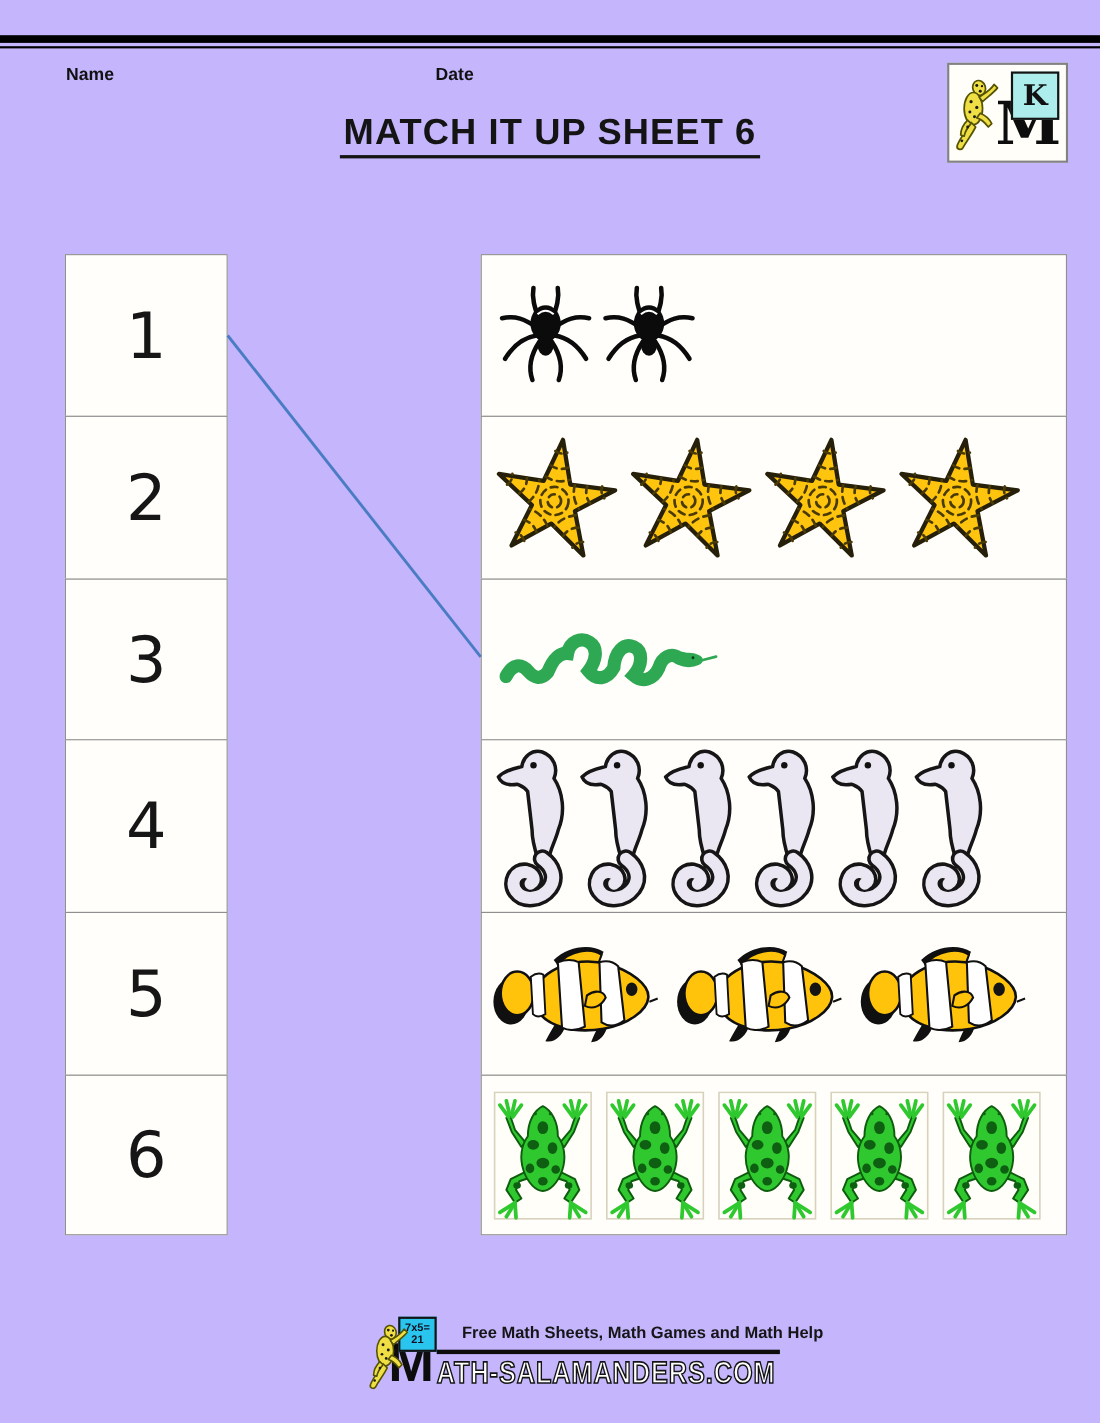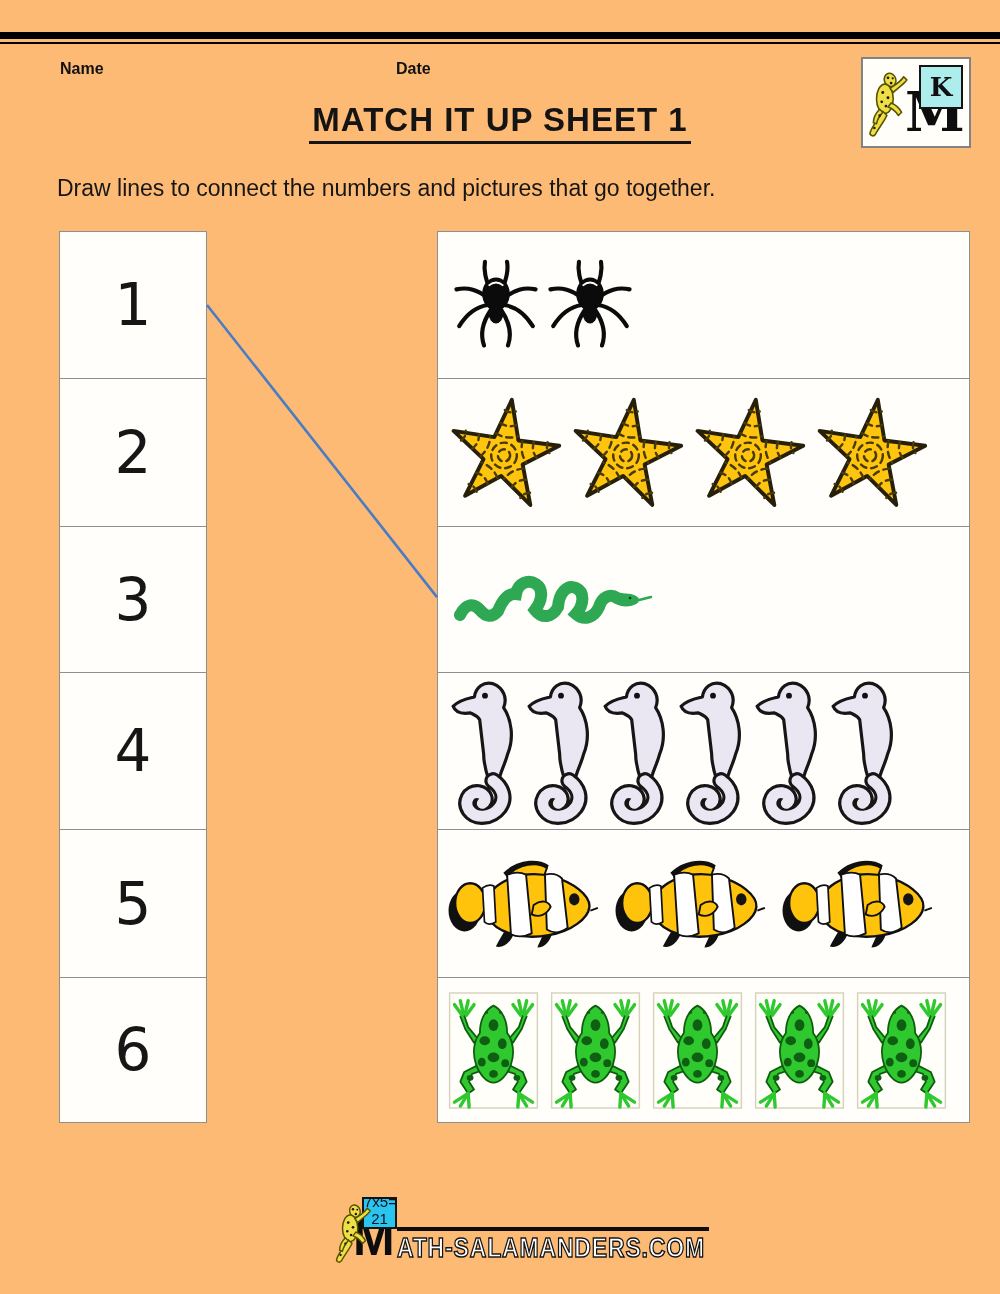--- a/index.html
+++ b/index.html
@@ -1,16 +1,16 @@
 <!DOCTYPE html>
 <html style="--c-line-blue: #4A7CC4; --c-starfish: #FFC40E; --c-clownfish: #FFC30B; --c-snake: #2EA853; --c-frog: #2FC92F; --c-frog-dark: #0F5F12; --c-seahorse: #EAE6F2; --c-logo-cyan: #ADEEED; --c-board-cyan: #29C5EF;"><head>
 <meta charset="utf-8">
 <style>
   html,body{margin:0;padding:0;background:#fff;}
-  .sheet{position:relative;width:1000px;height:1294px;background:#fdba74;
+  .sheet{position:relative;width:1000px;height:1294px;background:#c4b5fd;
          font-family:"Liberation Sans",sans-serif;overflow:hidden;}
   .abs{position:absolute;}
   
   .rule-thick{left:0;top:32px;width:1000px;height:7px;background:#000;}
   .rule-thin{left:0;top:42px;width:1000px;height:2px;background:#000;}
   
   .name-label{left:60px;top:60px;font-size:16px;font-weight:600;color:#111;}
   .date-label{left:396px;top:60px;font-size:16px;font-weight:600;color:#111;}
   
   .logo-box{left:861px;top:57px;width:106px;height:87px;border:2px solid #828282;background:#fffef9;}
@@ -36,22 +36,22 @@
   .a-starfish{width:122px;height:130px;}
   .a-snake{width:200px;height:62px;}
   .a-seahorse{width:76px;height:149px;}
   .a-clownfish{width:162px;height:104px;}
   .a-frog{width:99px;height:117px;}
   #lineOverlay{left:0;top:0;width:1000px;height:1294px;pointer-events:none;z-index:5;}
   
   .f-sal{left:332px;top:1202px;width:42px;height:64px;z-index:3;}
   .f-m{left:353px;top:1213px;font-size:50px;font-weight:700;letter-spacing:-2px;line-height:1;color:#0d0d0d;z-index:1;}
   .f-board{left:362px;top:1197px;width:31px;height:28px;background:var(--c-board-cyan,#29C5EF);
-    border:2px solid #141414;z-index:2;display:flex;flex-direction:column;justify-content:flex-end;
-    text-align:center;font-size:15px;font-weight:400;line-height:1.15;color:#101020;}
+    border:2px solid #141414;z-index:2;display:flex;flex-direction:column;justify-content:center;
+    text-align:center;font-size:10px;font-weight:700;line-height:1.15;color:#101020;}
   .f-tag{left:420px;top:1203px;font-size:15px;font-weight:700;color:#151515;}
   .f-line{left:397px;top:1227px;width:312px;height:4px;background:#0d0d0d;}
   .f-site{left:396px;top:1231px;width:314px;height:34px;}
   .hidden-defs{position:absolute;width:0;height:0;overflow:hidden;}
 </style>
 </head>
 <body>
 
 <svg class="hidden-defs" xmlns="http://www.w3.org/2000/svg">
   <defs>
@@ -212,24 +212,23 @@
     <svg class="logo-sal">
         <use href="#sym-salamander"></use>
       </svg>
     <div class="logo-kboard">
       <span>K</span>
     </div>
     <div class="logo-m">M</div>
   </div>
 
   <div class="abs title-wrap">
-    <span class="title">MATCH IT UP SHEET 1</span>
+    <span class="title">MATCH IT UP SHEET 6</span>
   </div>
 
-  <div class="abs instruction">Draw lines to connect the numbers and pictures that go together.</div>
 
   <div id="numbersCol">
       <div class="num-box" style="top: 231px; height: 148px;">
         <span>1</span>
       </div>
       <div class="num-box" style="top: 378px; height: 149px;">
         <span>2</span>
       </div>
       <div class="num-box" style="top: 526px; height: 147px;">
         <span>3</span>
@@ -327,17 +326,18 @@
     </svg>
 
   <svg class="abs f-sal">
       <use href="#sym-salamander"></use>
     </svg>
   <div class="abs f-m">M</div>
   <div class="abs f-board">
     <div>7x5=</div>
     <div>21</div>
   </div>
+  <div class="abs f-tag">Free Math Sheets, Math Games and Math Help</div>
   <div class="abs f-line"></div>
   <svg class="abs f-site" viewBox="0 0 314 34" xmlns="http://www.w3.org/2000/svg">
     <text x="1" y="26" font-family="Liberation Sans, sans-serif" font-size="28" font-weight="bold" fill="#ffffff" stroke="#141414" stroke-width="1.5" letter-spacing="1" textLength="308" lengthAdjust="spacingAndGlyphs">ATH-SALAMANDERS.COM</text>
   </svg>
 </div>
 
 </body></html>

